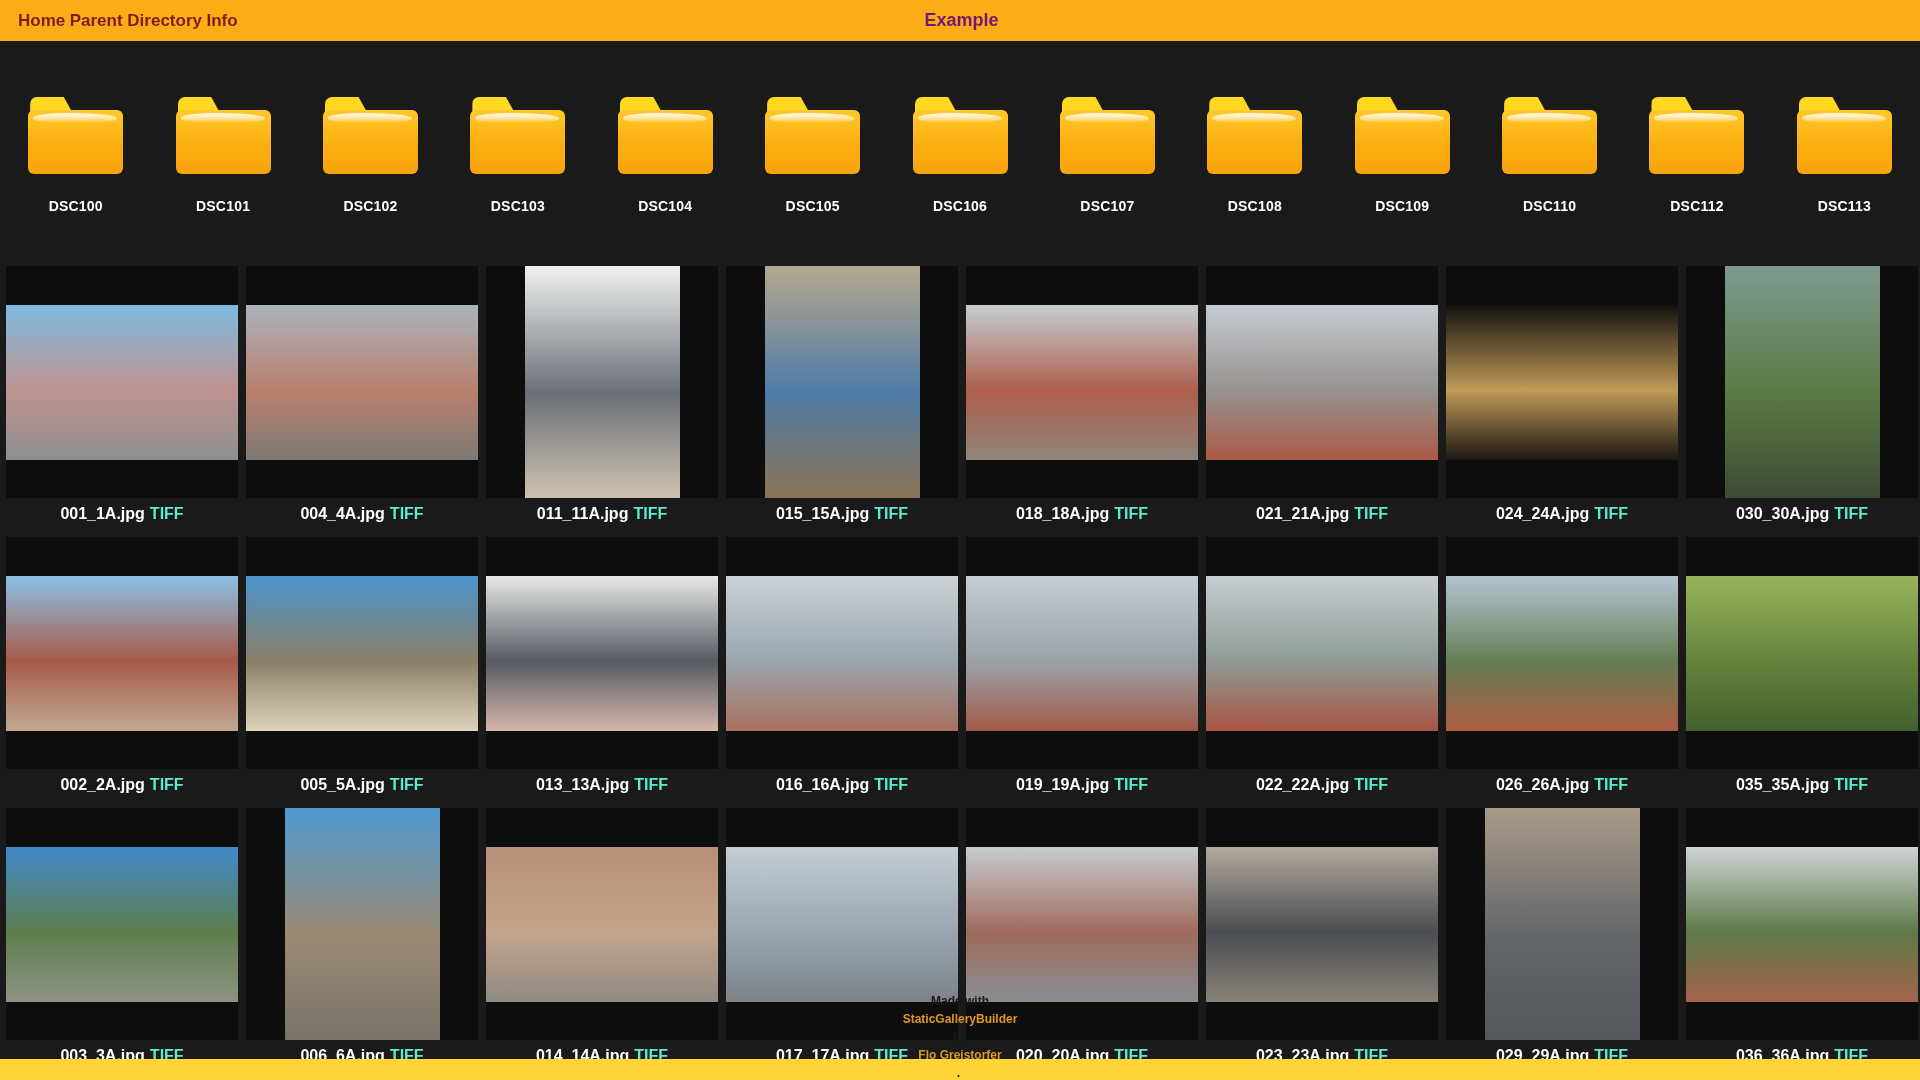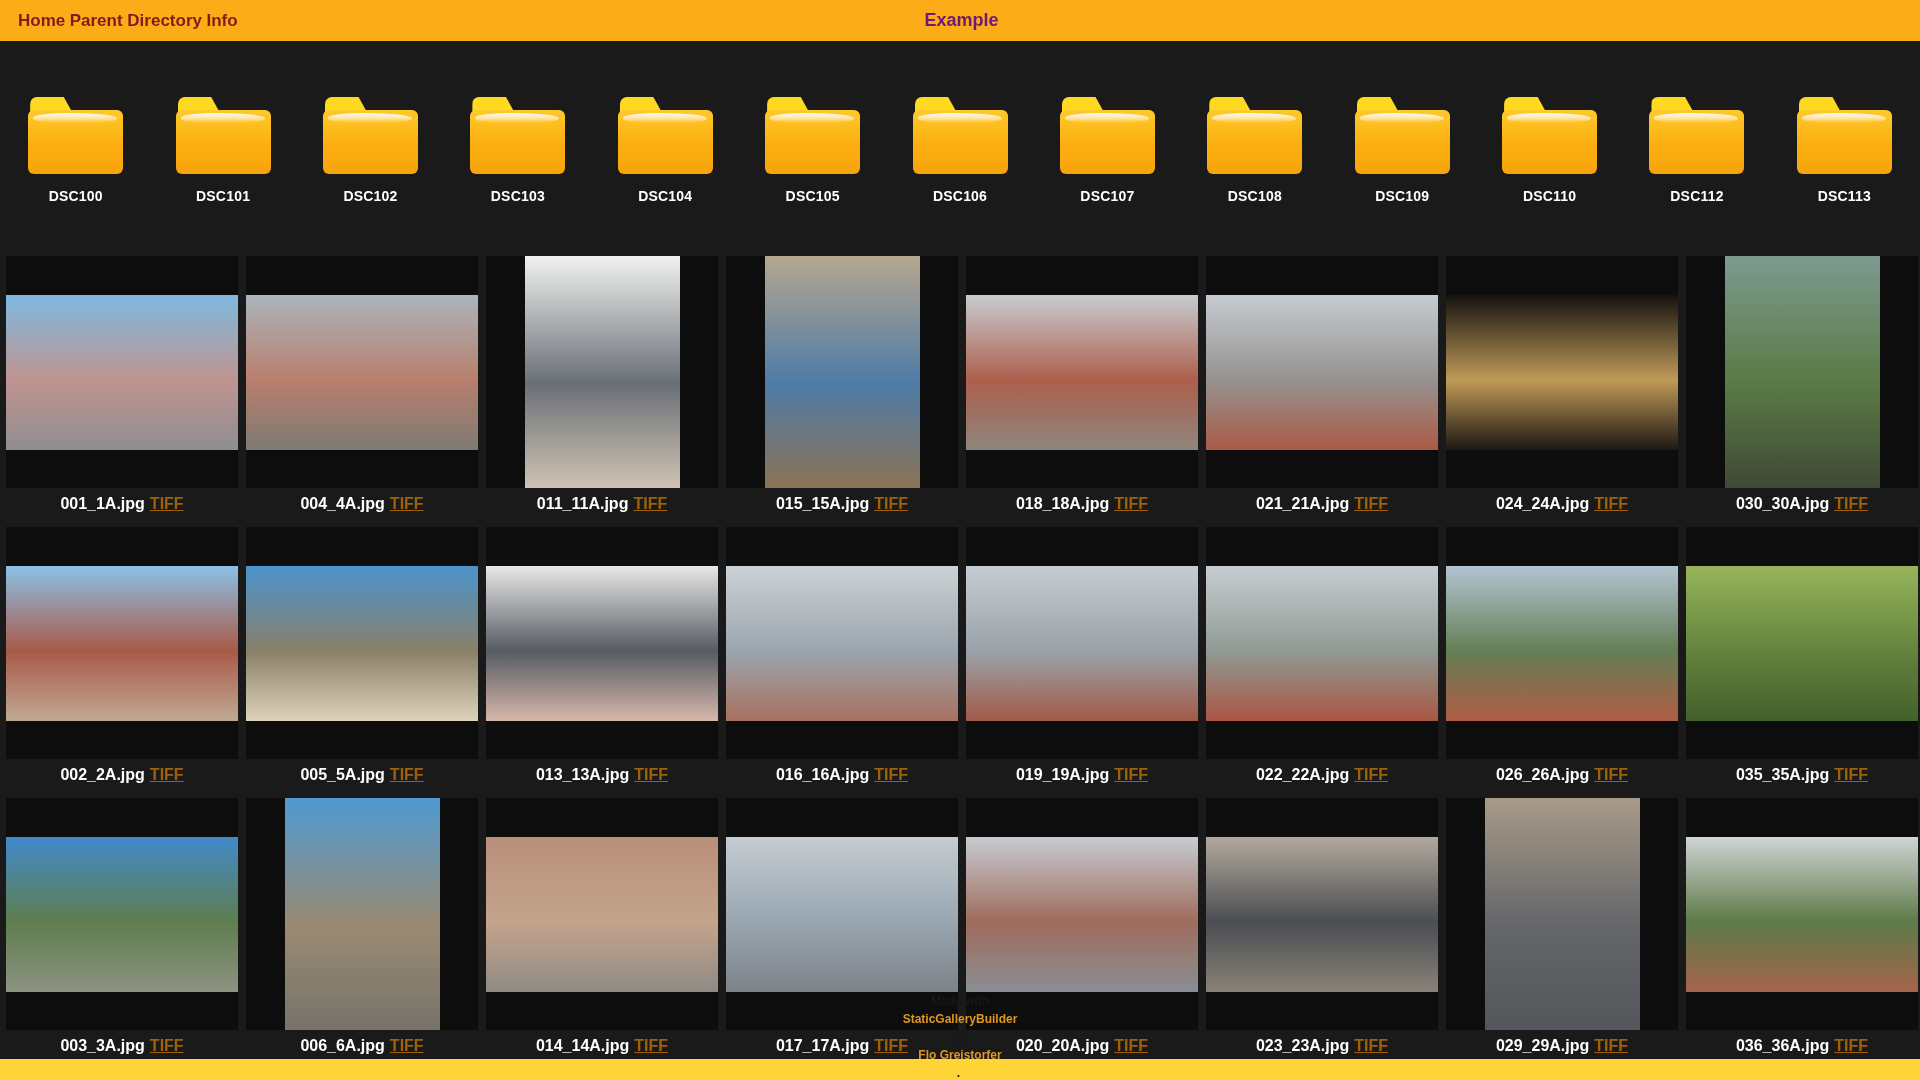--- a/index.html
+++ b/index.html
@@ -38,21 +38,21 @@
   .f-body {
     position:absolute; left:0; right:0; top:13px; bottom:0;
     background:linear-gradient(180deg,#ffc92b 0%,#fcae10 55%,#f7a30c 100%);
     border-radius:6px;
   }
   .f-body::before {
     content:""; position:absolute; top:3px; left:5px; right:6px; height:10px;
     background:linear-gradient(180deg,rgba(255,255,255,.95) 0%,rgba(255,255,255,.55) 55%,rgba(255,255,255,0) 100%);
     border-radius:50% 60% 45% 45%;
   }
-  .folder-name { margin-top:14px; color:#ffffff; font-size:14px; letter-spacing:.2px; }
+  .folder-name { margin-top:24px; color:#ffffff; font-size:14px; letter-spacing:.2px; }
 
   
   .grid {
     margin:52px 0 0 6px;
     display:grid; grid-template-columns:repeat(8,232px);
     column-gap:8px; row-gap:0;
   }
   .cell { width:232px; height:271px; }
   .card {
     width:232px; height:232px; background:#0d0d0d;
@@ -61,21 +61,21 @@
   }
   .photo { display:block; }
   .photo.landscape { width:232px; height:155px; }
   .photo.portrait  { width:155px; height:232px; }
   .label {
     height:39px; padding-top:7px;
     display:flex; justify-content:center; align-items:flex-start; gap:5px;
     font-size:16px;
   }
   .fname { color:#ffffff; cursor:pointer; }
-  .fmt   { color:#a16207; cursor:pointer;text-decoration:underline; }
+  .fmt   { color:#5eead4; cursor:pointer; }
 
   
   .footer {
     position:absolute; left:0; right:0; bottom:0; height:21px;
     background:#ffd436; color:#181818;
     display:flex; justify-content:flex-end; align-items:center;
     gap:4px; padding:0 8px; font-size:12px;flex-direction:column;
   }
   .footer-link { color:#dd9726; cursor:pointer; }
   .footer .dot { margin-left:-3px; }

